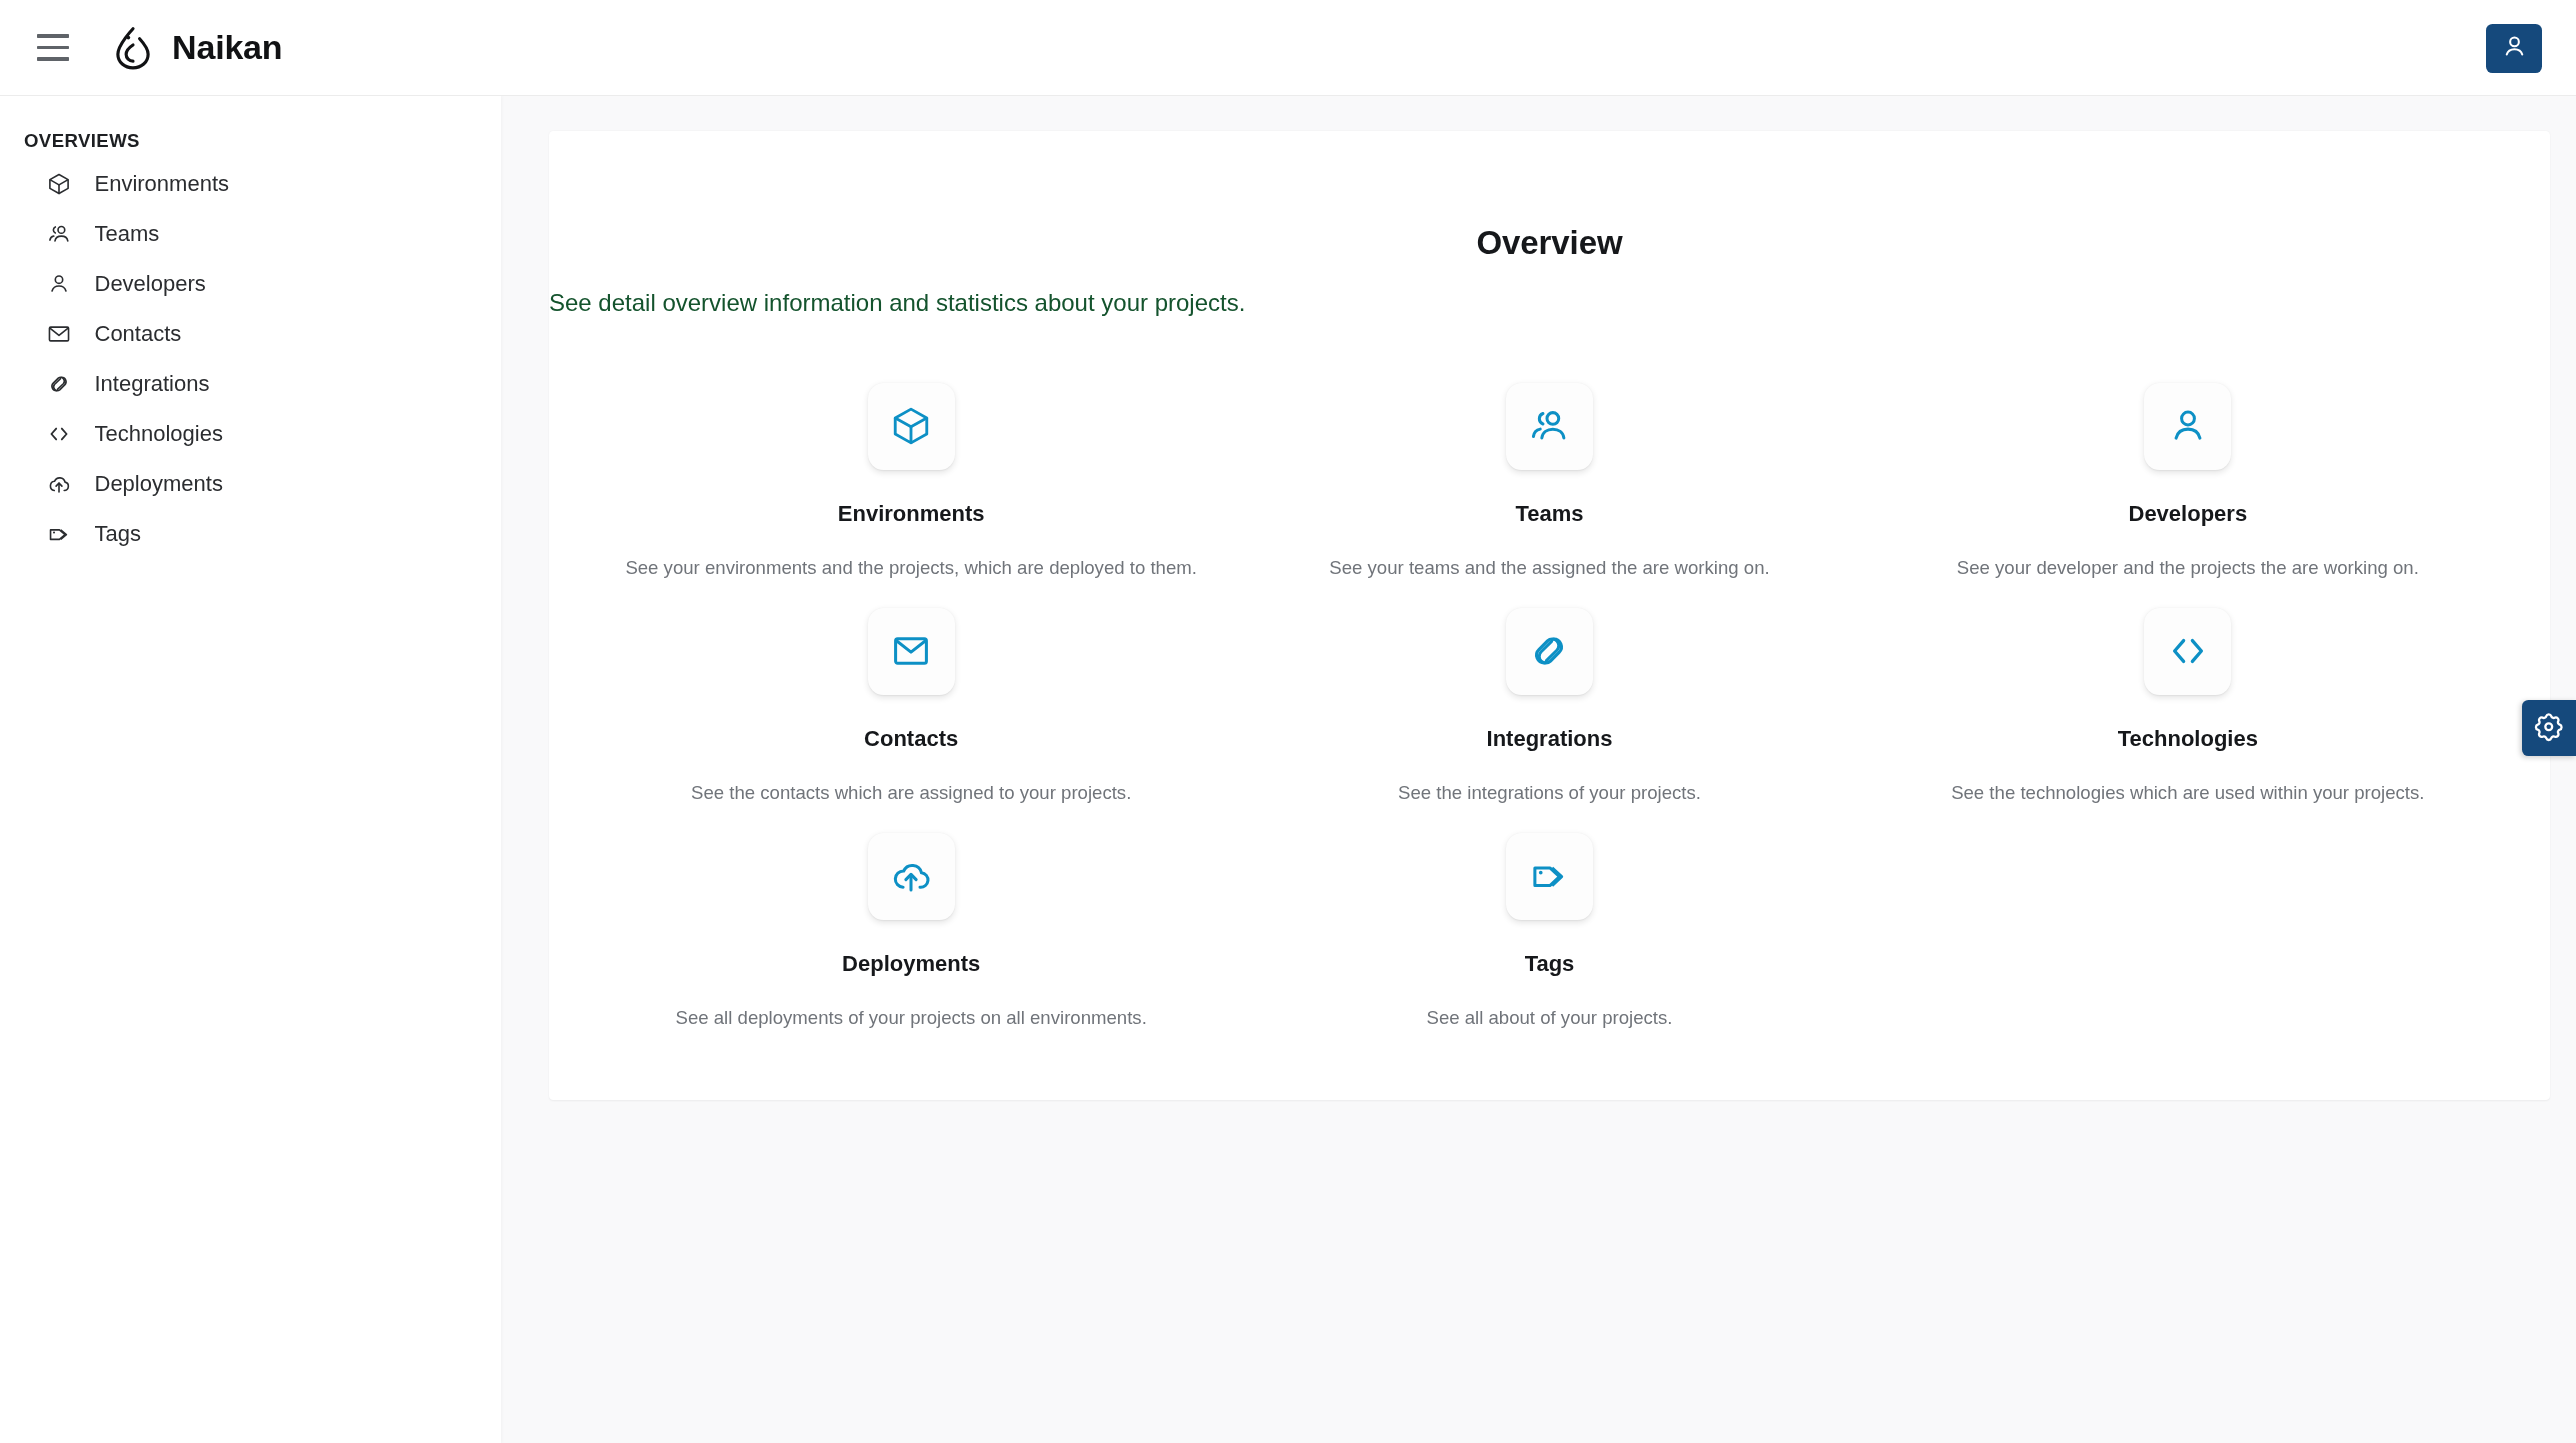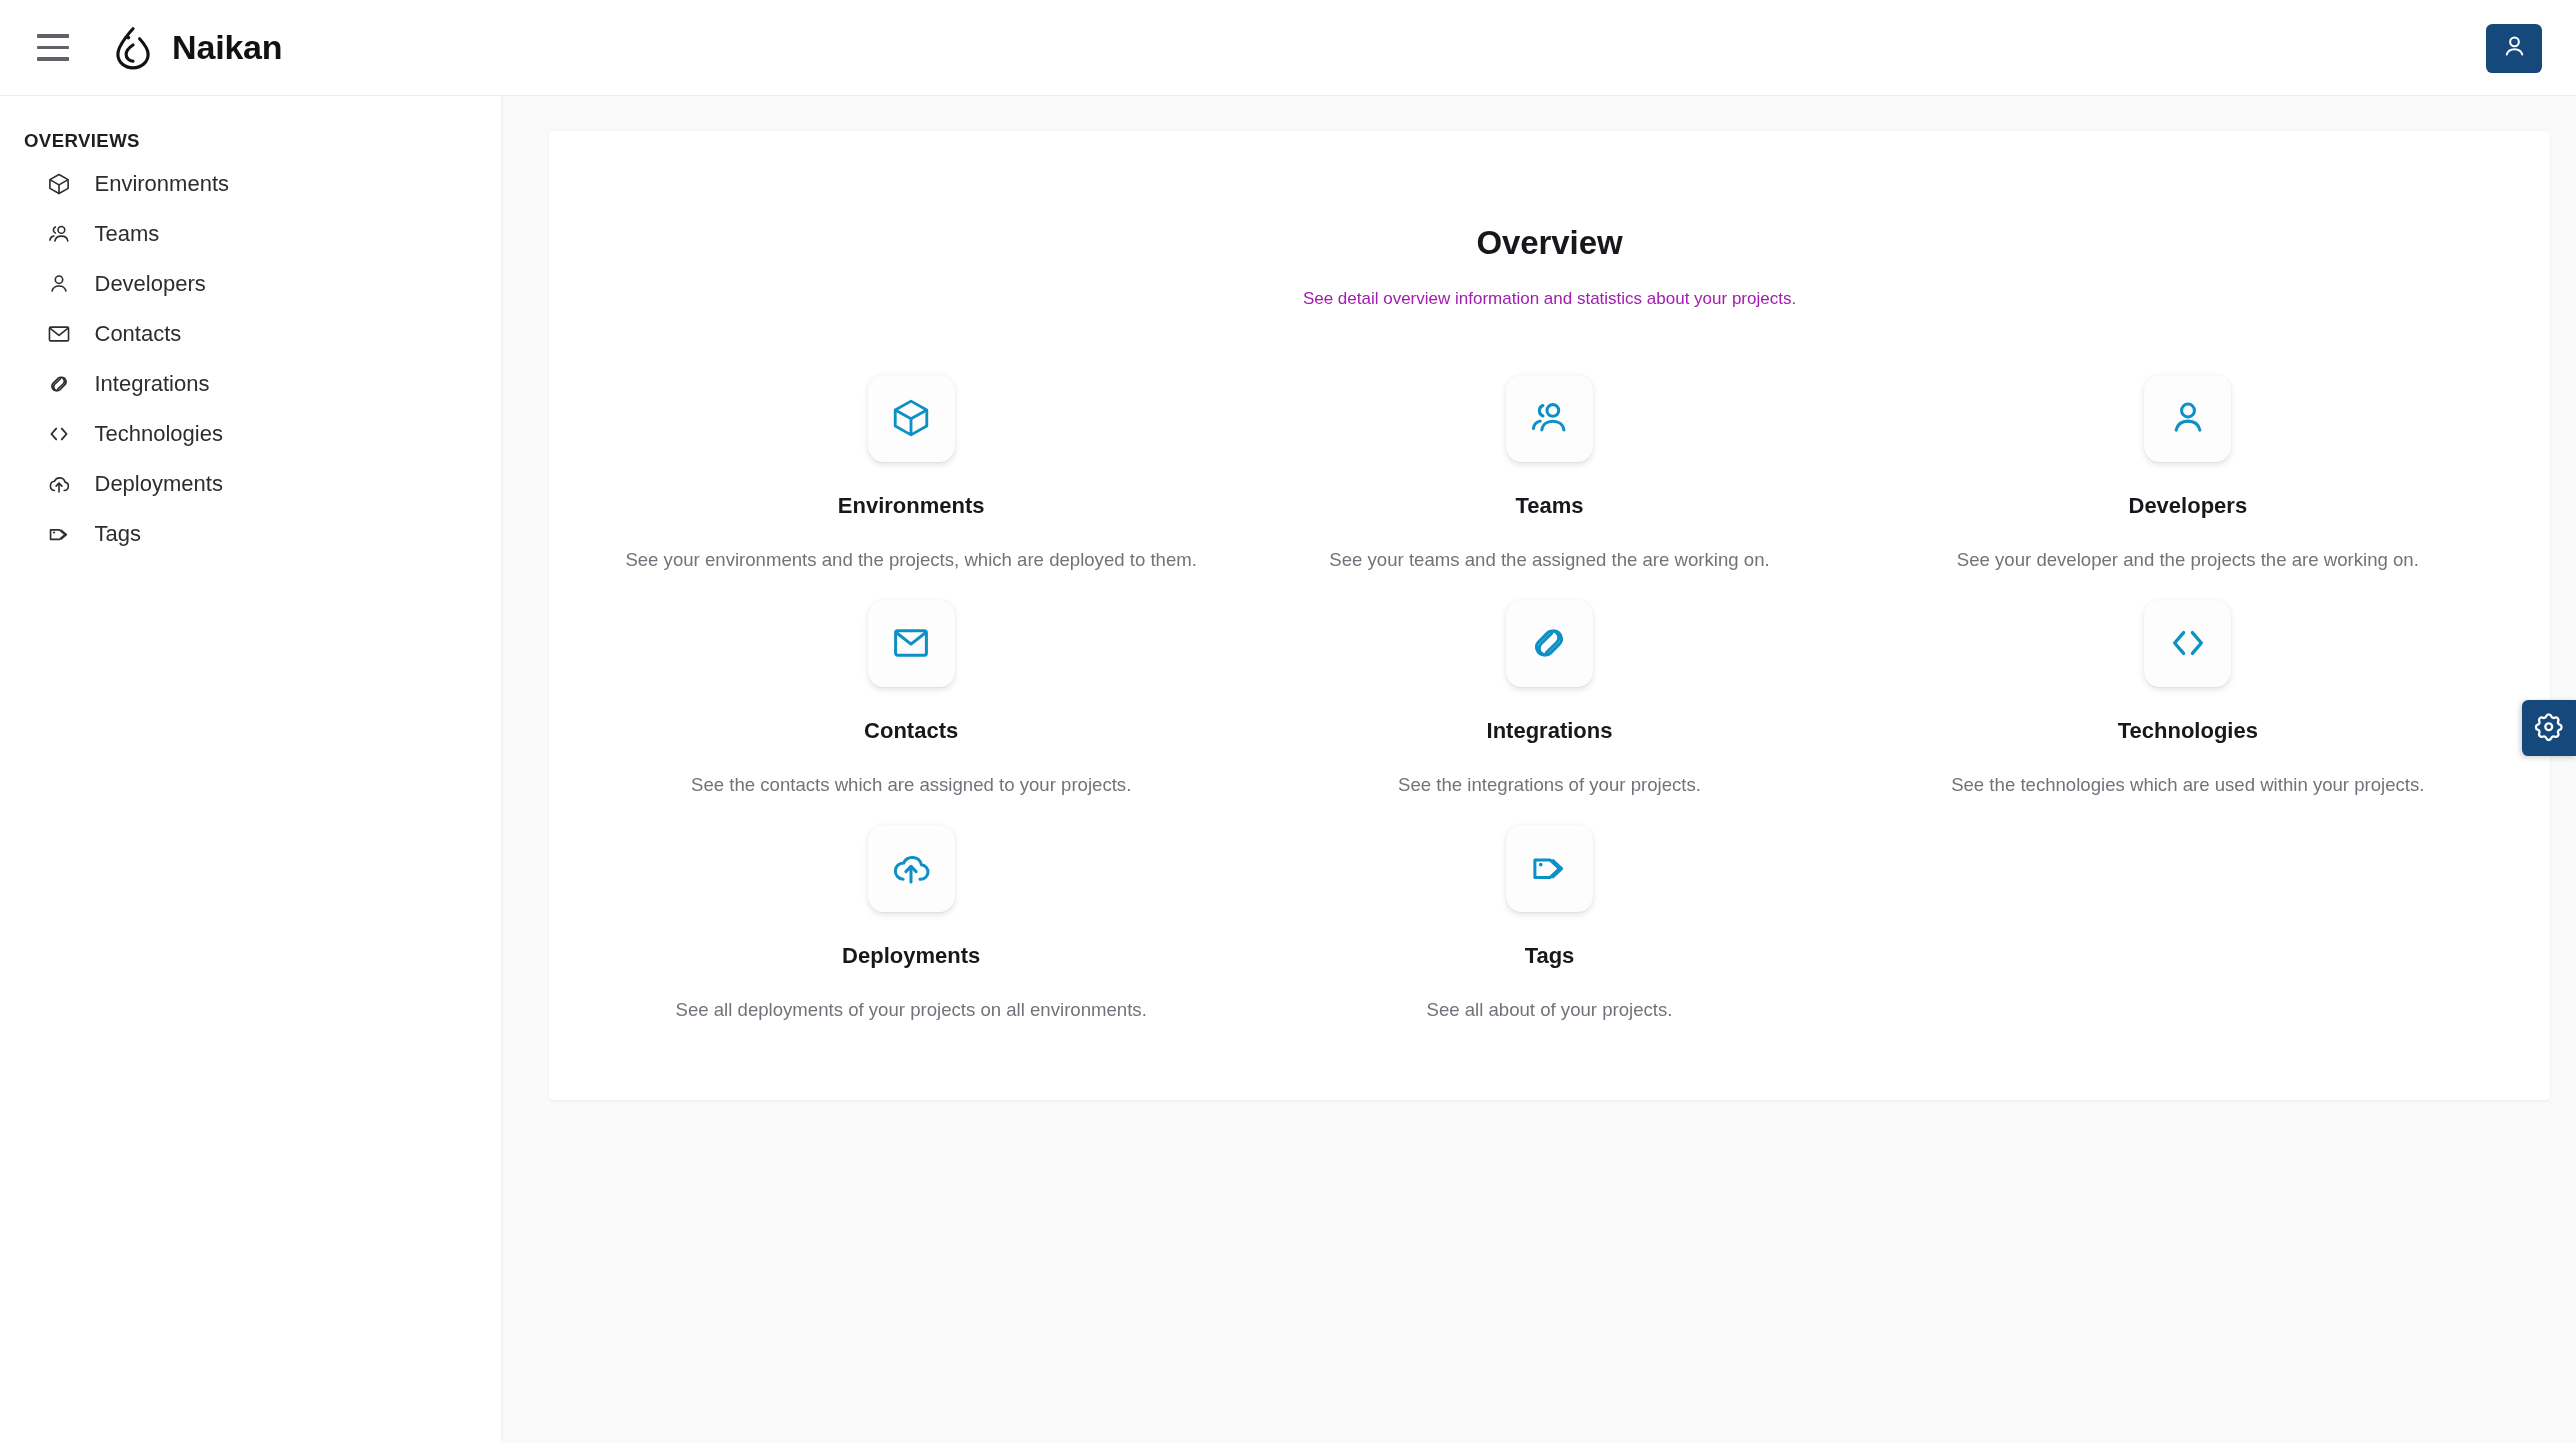--- a/index.html
+++ b/index.html
@@ -81,22 +81,22 @@
     border-radius: 4.3px;
     box-shadow: 0 0.7px 2.1px rgba(0,0,0,0.06);
   }
 
   .page-title {
     text-align: center;
     font-size: 33px; font-weight: 700; color: #16181b;
     margin-top: 93px; letter-spacing: -0.1px;
   }
   .page-subtitle {
-    text-align: center;
-    font-size: 17px; color: #a21caf;
+    text-align: left;
+    font-size: 24px; color: #14532d;
     margin-top: 26.5px;
   }
 
   .grid {
     display: grid;
     grid-template-columns: repeat(3, 1fr);
     row-gap: 0;
     margin-top: 52px;
     padding: 0 43px;
   }

